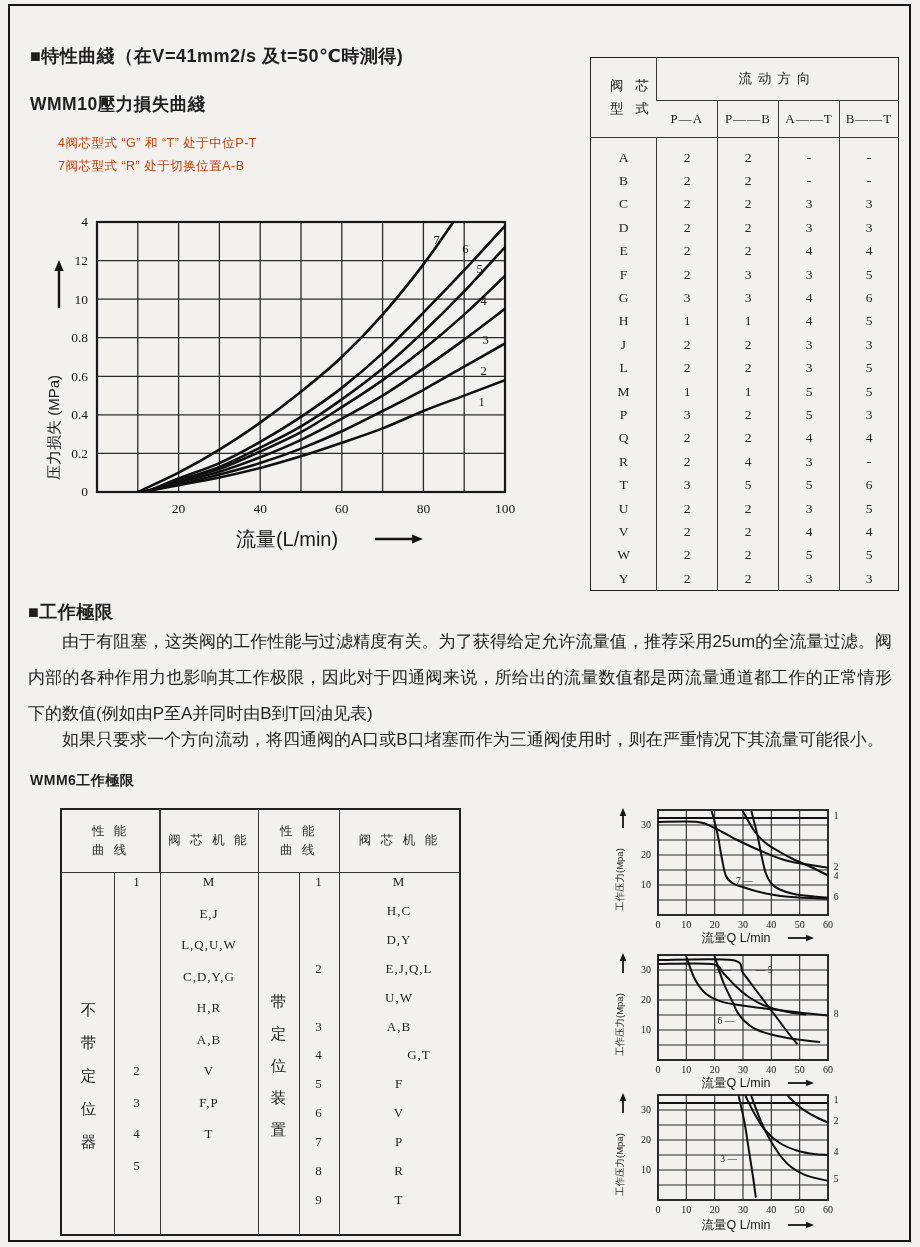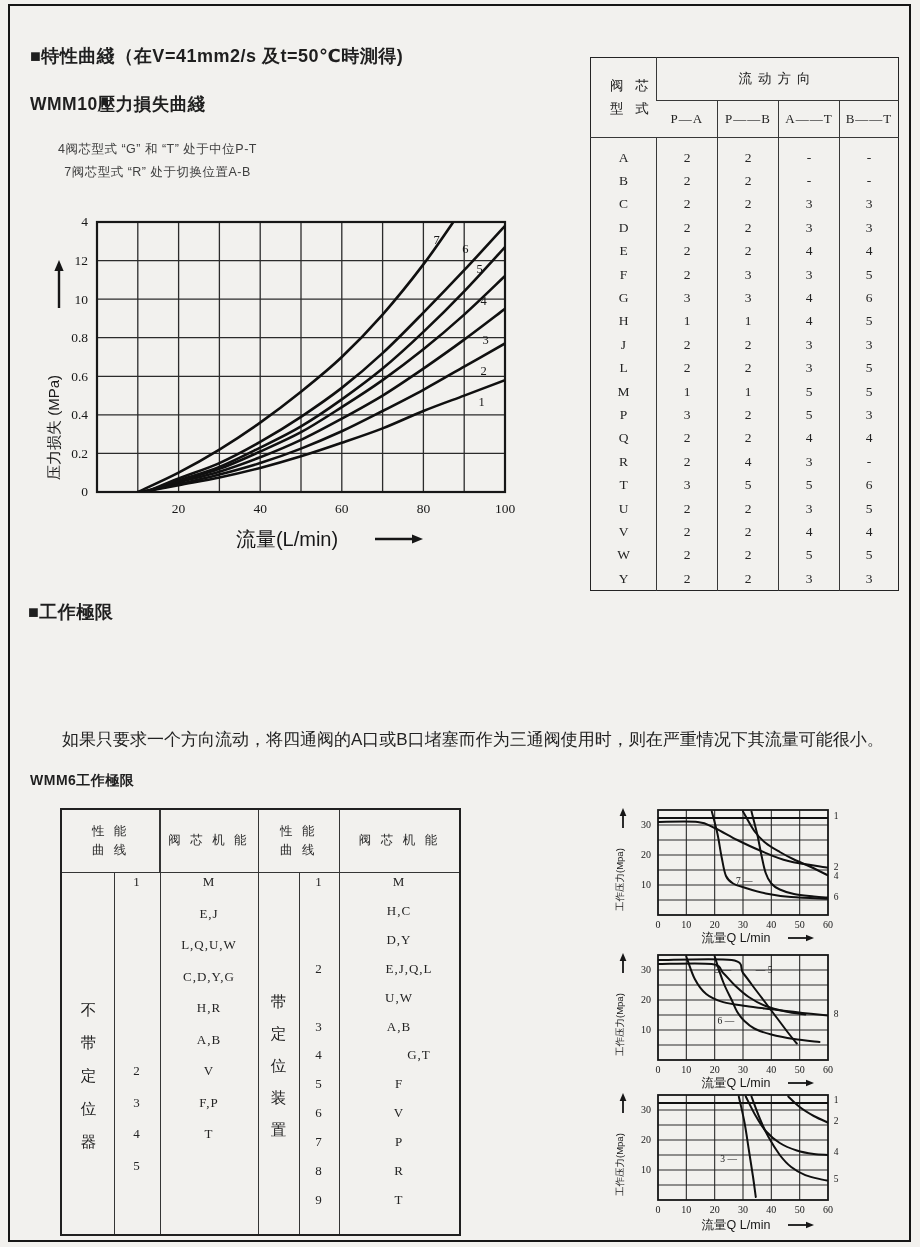--- a/index.html
+++ b/index.html
@@ -5,21 +5,21 @@
   html,body{margin:0;padding:0;background:#d8d7d4;}
   .page{position:relative;width:920px;height:1247px;background:#f2f1ee;
         font-family:"Liberation Sans","DejaVu Sans",sans-serif;color:#1f1f1f;overflow:hidden;}
   .page-frame{position:absolute;left:8px;top:4px;width:899px;height:1234px;
         border:2.5px solid #161616;pointer-events:none;}
   .sec-title{position:absolute;font-size:18px;font-weight:bold;margin:0;letter-spacing:.5px;}
   #sec1{left:30px;top:44px;}
   #wmm10-title{left:30px;top:92px;font-size:17.5px;}
   #sec2{left:28px;top:600px;}
   #wmm6-title{left:30px;top:772px;font-size:14px;}
-  .notes{position:absolute;left:58px;top:138px;font-size:12.5px;line-height:1.8;color:#404040;letter-spacing:.5px;text-align:center;}
+  .notes{position:absolute;left:58px;top:132px;font-size:12.5px;line-height:1.8;color:#c2410c;letter-spacing:.5px;}
   .para{position:absolute;left:28px;width:864px;margin:0;font-size:17px;line-height:36px;
         text-align:justify;text-indent:2em;color:#222;}
   #para1{top:624px;}
   #para2{top:722px;}
   .chart{position:absolute;}
   #main-chart{left:25px;top:212px;width:520px;height:340px;}
   #chart-a{left:602px;top:798px;width:310px;height:148px;}
   #chart-b{left:602px;top:943px;width:310px;height:148px;}
   #chart-c{left:602px;top:1083px;width:310px;height:154px;}
   svg text{fill:#181818;}
@@ -281,20 +281,21 @@
             <td>2</td>
             <td>3</td>
             <td>3</td>
           </tr>
         </tbody>
       </table>
     </div>
 
   <h1 class="sec-title" id="sec2">■工作極限</h1>
 
+  <p class="para" id="para1">由于有阻塞，这类阀的工作性能与过滤精度有关。为了获得给定允许流量值，推荐采用25um的全流量过滤。阀内部的各种作用力也影响其工作极限，因此对于四通阀来说，所给出的流量数值都是两流量通道都工作的正常情形下的数值(例如由P至A并同时由B到T回油见表)</p>
   <p class="para" id="para2">如果只要求一个方向流动，将四通阀的A口或B口堵塞而作为三通阀使用时，则在严重情况下其流量可能很小。</p>
 
   <h2 class="sec-title" id="wmm6-title">WMM6工作極限</h2>
 
   <div id="wmm6-table">
       <div class="w6-header">
         <div class="w6-hcell" style="width:98px">
           <div>性 能</div>
           <div>曲 线</div>
         </div>

